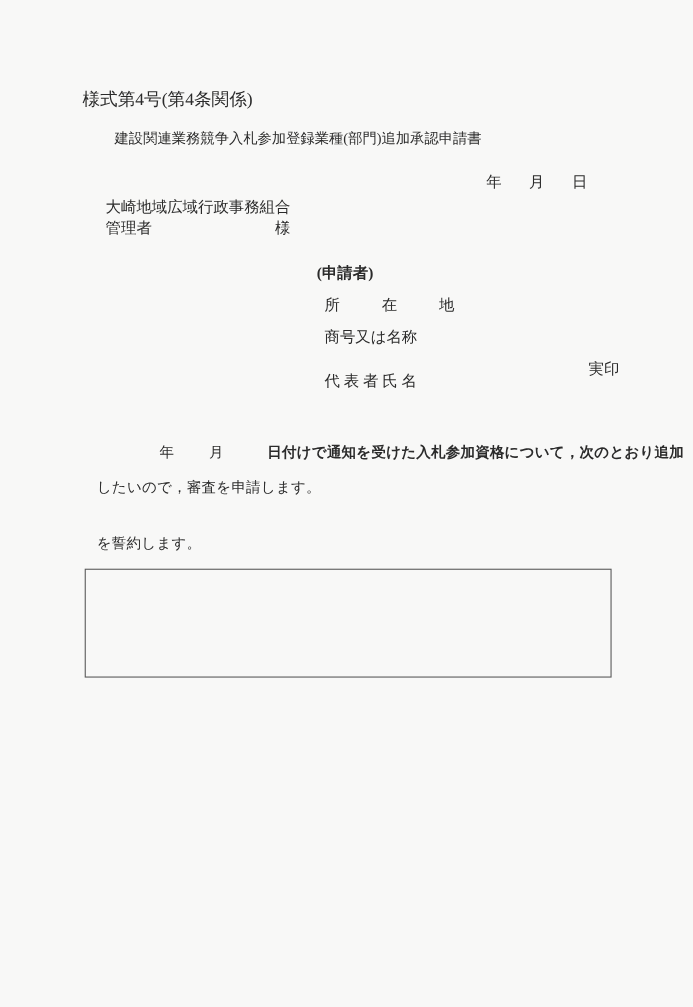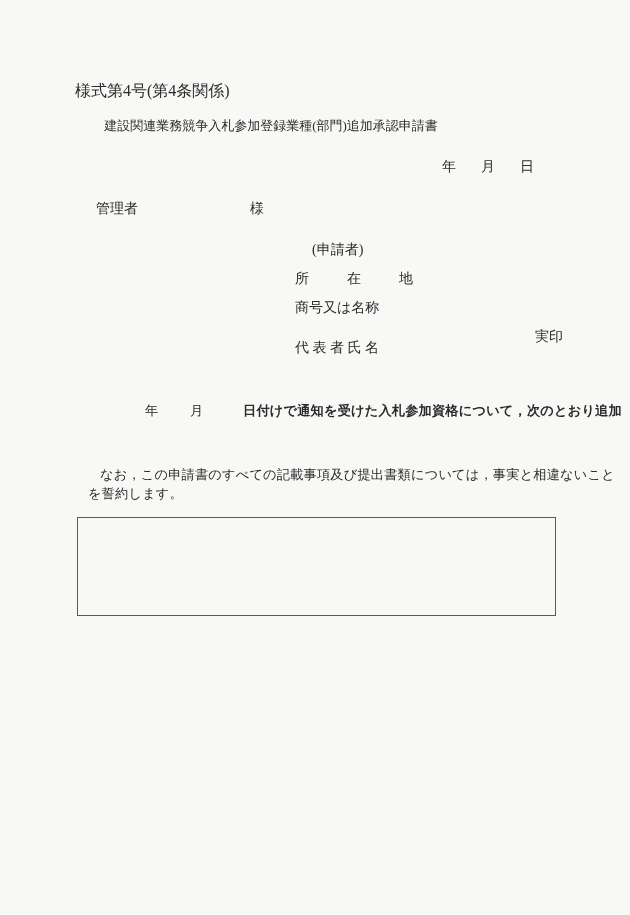--- a/index.html
+++ b/index.html
@@ -34,21 +34,21 @@
     text-align: center;
     font-size: 13px;
     letter-spacing: 0px;
   }
   .date-year  { left: 442px; top: 159px; }
   .date-month { left: 481px; top: 159px; }
   .date-day   { left: 520px; top: 159px; }
   .addr-org   { left: 96px;  top: 182px; }
   .addr-role  { left: 96px;  top: 201px; }
   .addr-sama  { left: 250px; top: 201px; }
-  .app-heading { left: 312px; top: 242px; }
+  .app-heading { left: 288px; top: 242px; font-weight: bold; }
   .app-address {
     left: 295px; top: 271px;
     width: 118px;
     display: inline-flex;
     justify-content: space-between;
   }
   .app-trade  { left: 295px; top: 300px; }
   .app-rep    { left: 295px; top: 340px; letter-spacing: 3.5px; }
   .app-seal   { left: 503px; top: 329px; margin-left: 32px; }
   .body-line { font-size: 13.2px; letter-spacing: 0.2px; }
@@ -87,20 +87,21 @@
 <div class="page">
 
   <div class="abs form-number">様式第4号(第4条関係)</div>
 
   <div class="abs doc-title">建設関連業務競争入札参加登録業種(部門)追加承認申請書</div>
 
   <span class="abs date-year">年</span>
   <span class="abs date-month">月</span>
   <span class="abs date-day">日</span>
 
+  <div class="abs addr-org">大崎地域広域行政事務組合</div>
   <span class="abs addr-role">管理者</span>
   <span class="abs addr-sama">様</span>
 
   <div class="abs app-heading">(申請者)</div>
 
   <div class="abs app-address">
     <span>所</span>
     <span>在</span>
     <span>地</span>
   </div>
@@ -108,22 +109,22 @@
   <div class="abs app-trade">商号又は名称</div>
 
   <div class="abs app-rep">代表者氏名</div>
 
   <div class="abs app-seal">実印</div>
 
   <span class="abs body-line b-year">年</span>
   <span class="abs body-line b-month">月</span>
   <span class="abs body-line b-rest">日付けで通知を受けた入札参加資格について，次のとおり追加</span>
 
+  <div class="abs body-line b-line2">したいので，審査を申請します。</div>
 
-  <div class="abs body-line b-line3">なお，この申請書のすべての記載事項及び提出書類については，事実と相違ないこと</div>
 
   <div class="abs body-line b-line4">を誓約します。</div>
 
   <div class="form-table">
     <div class="value-cell"></div>
   </div>
 
 </div>
 
 </body></html>

